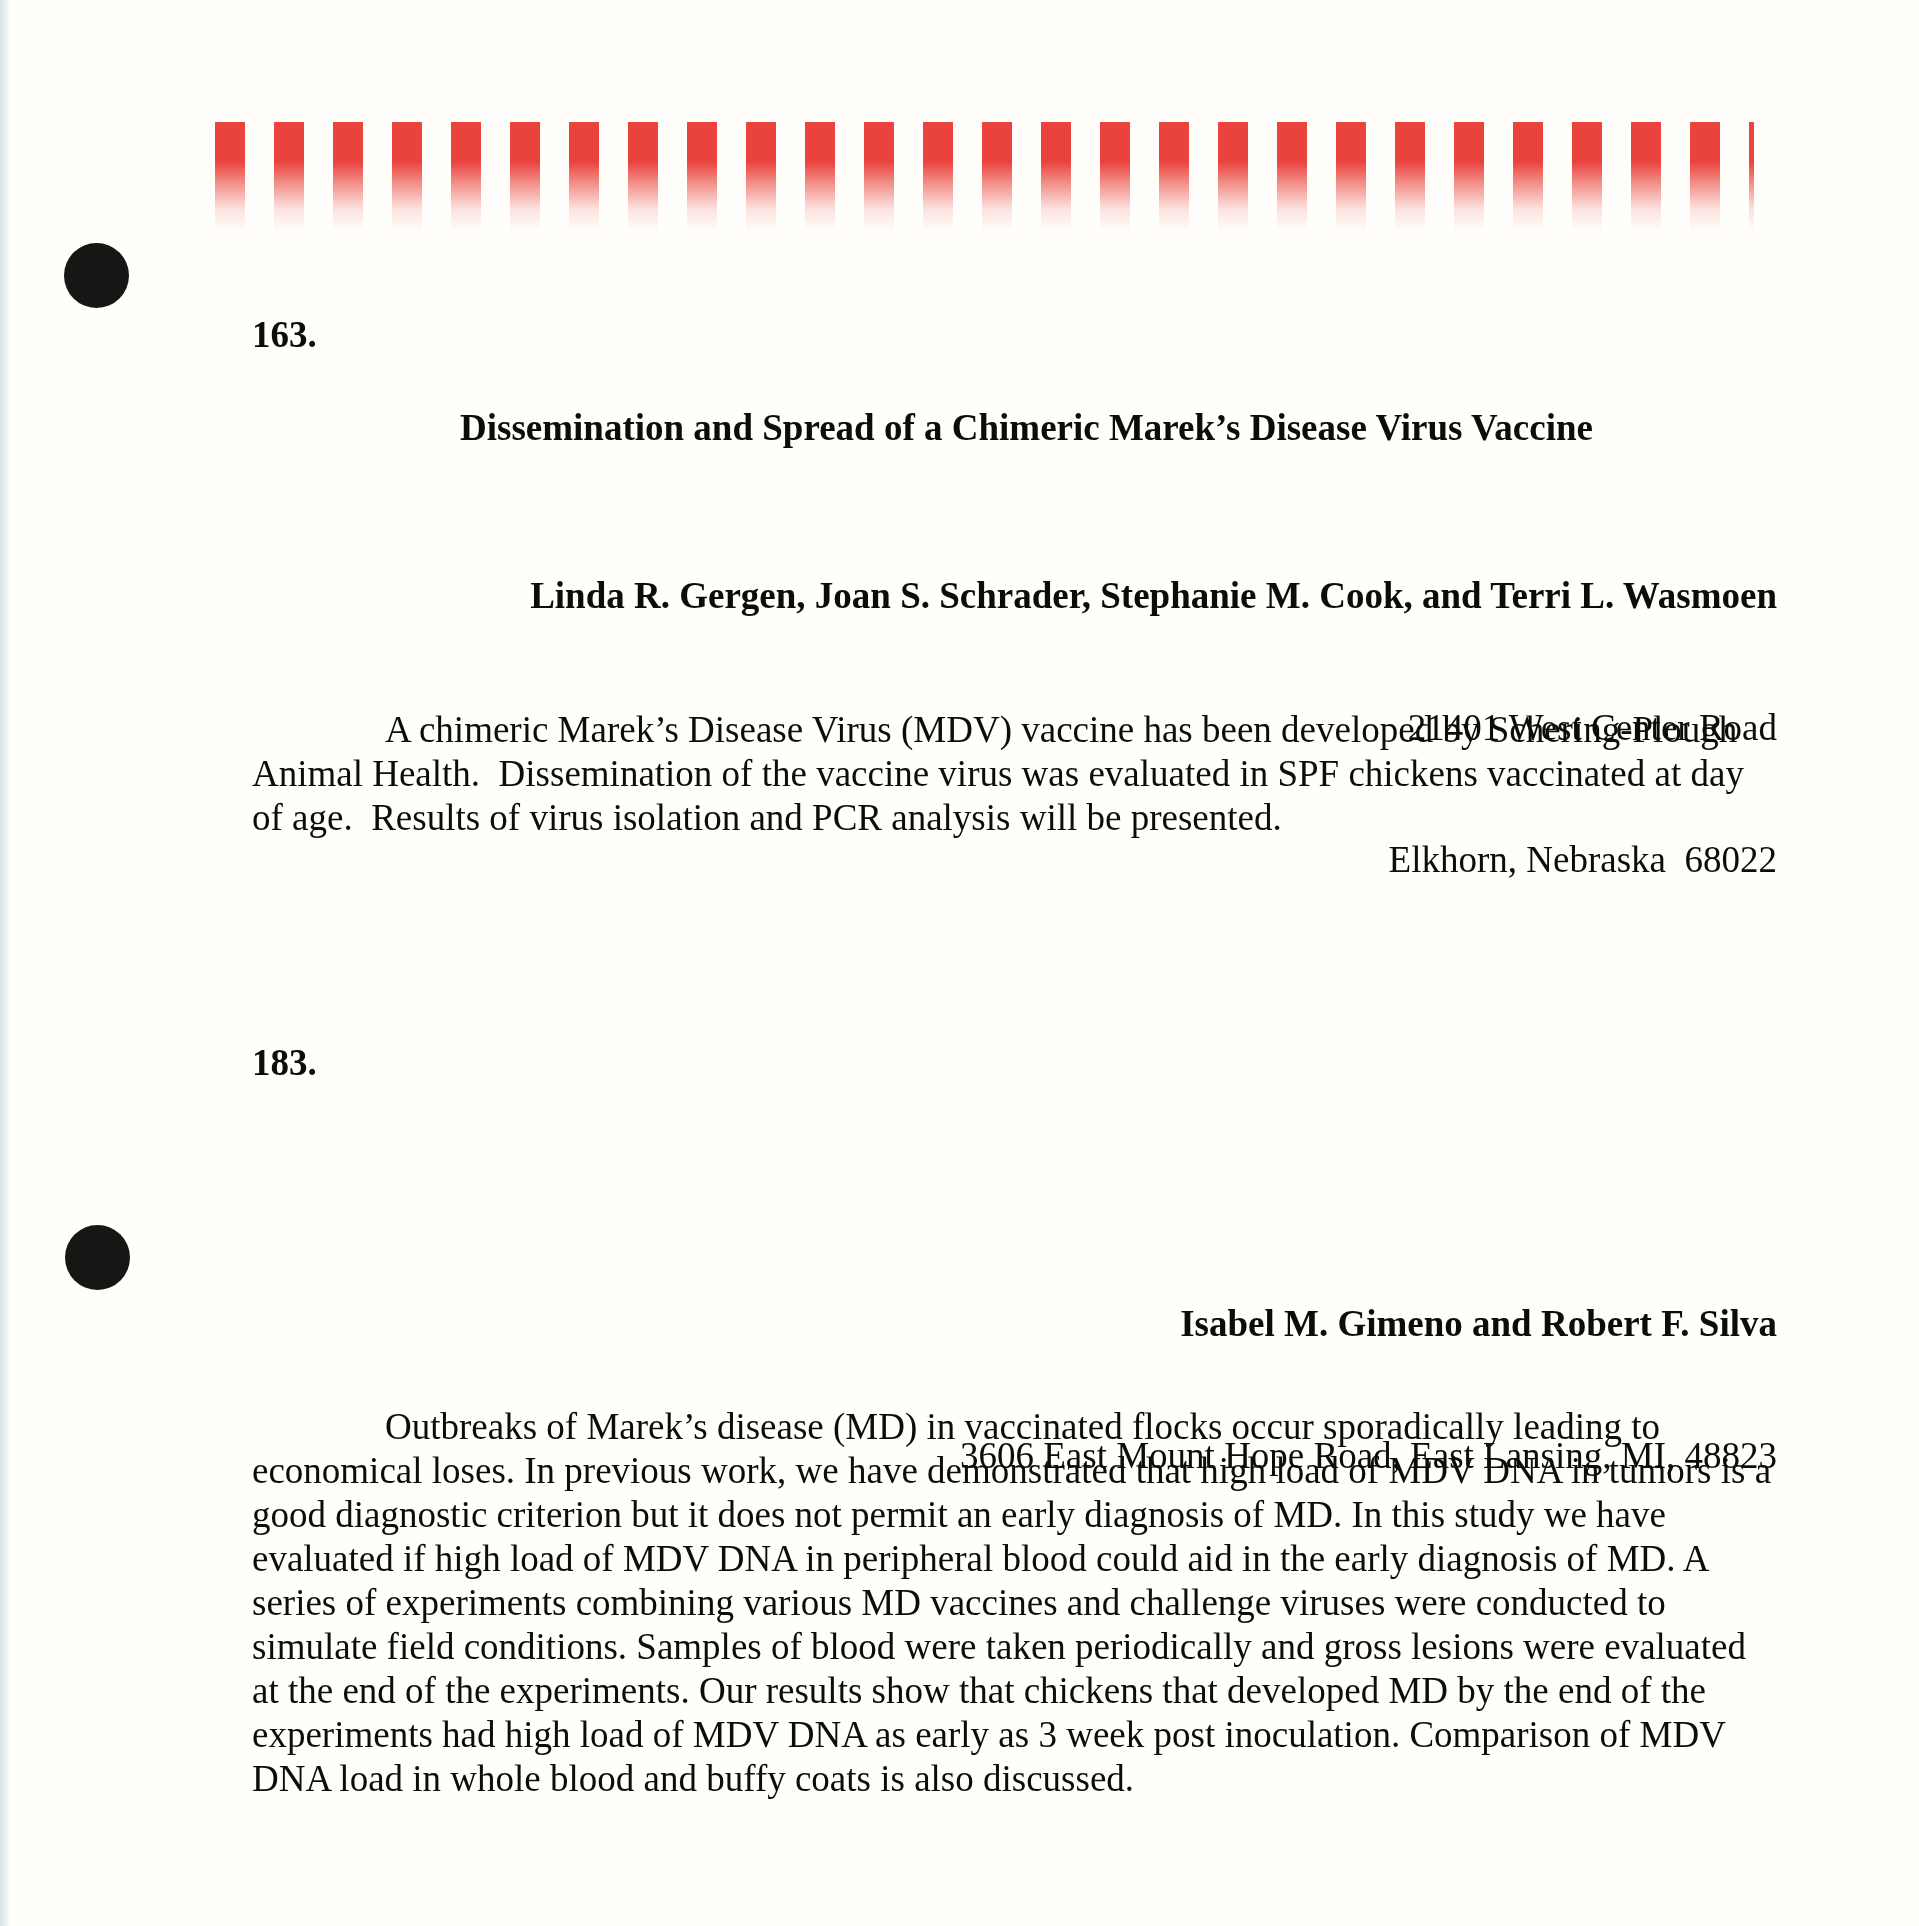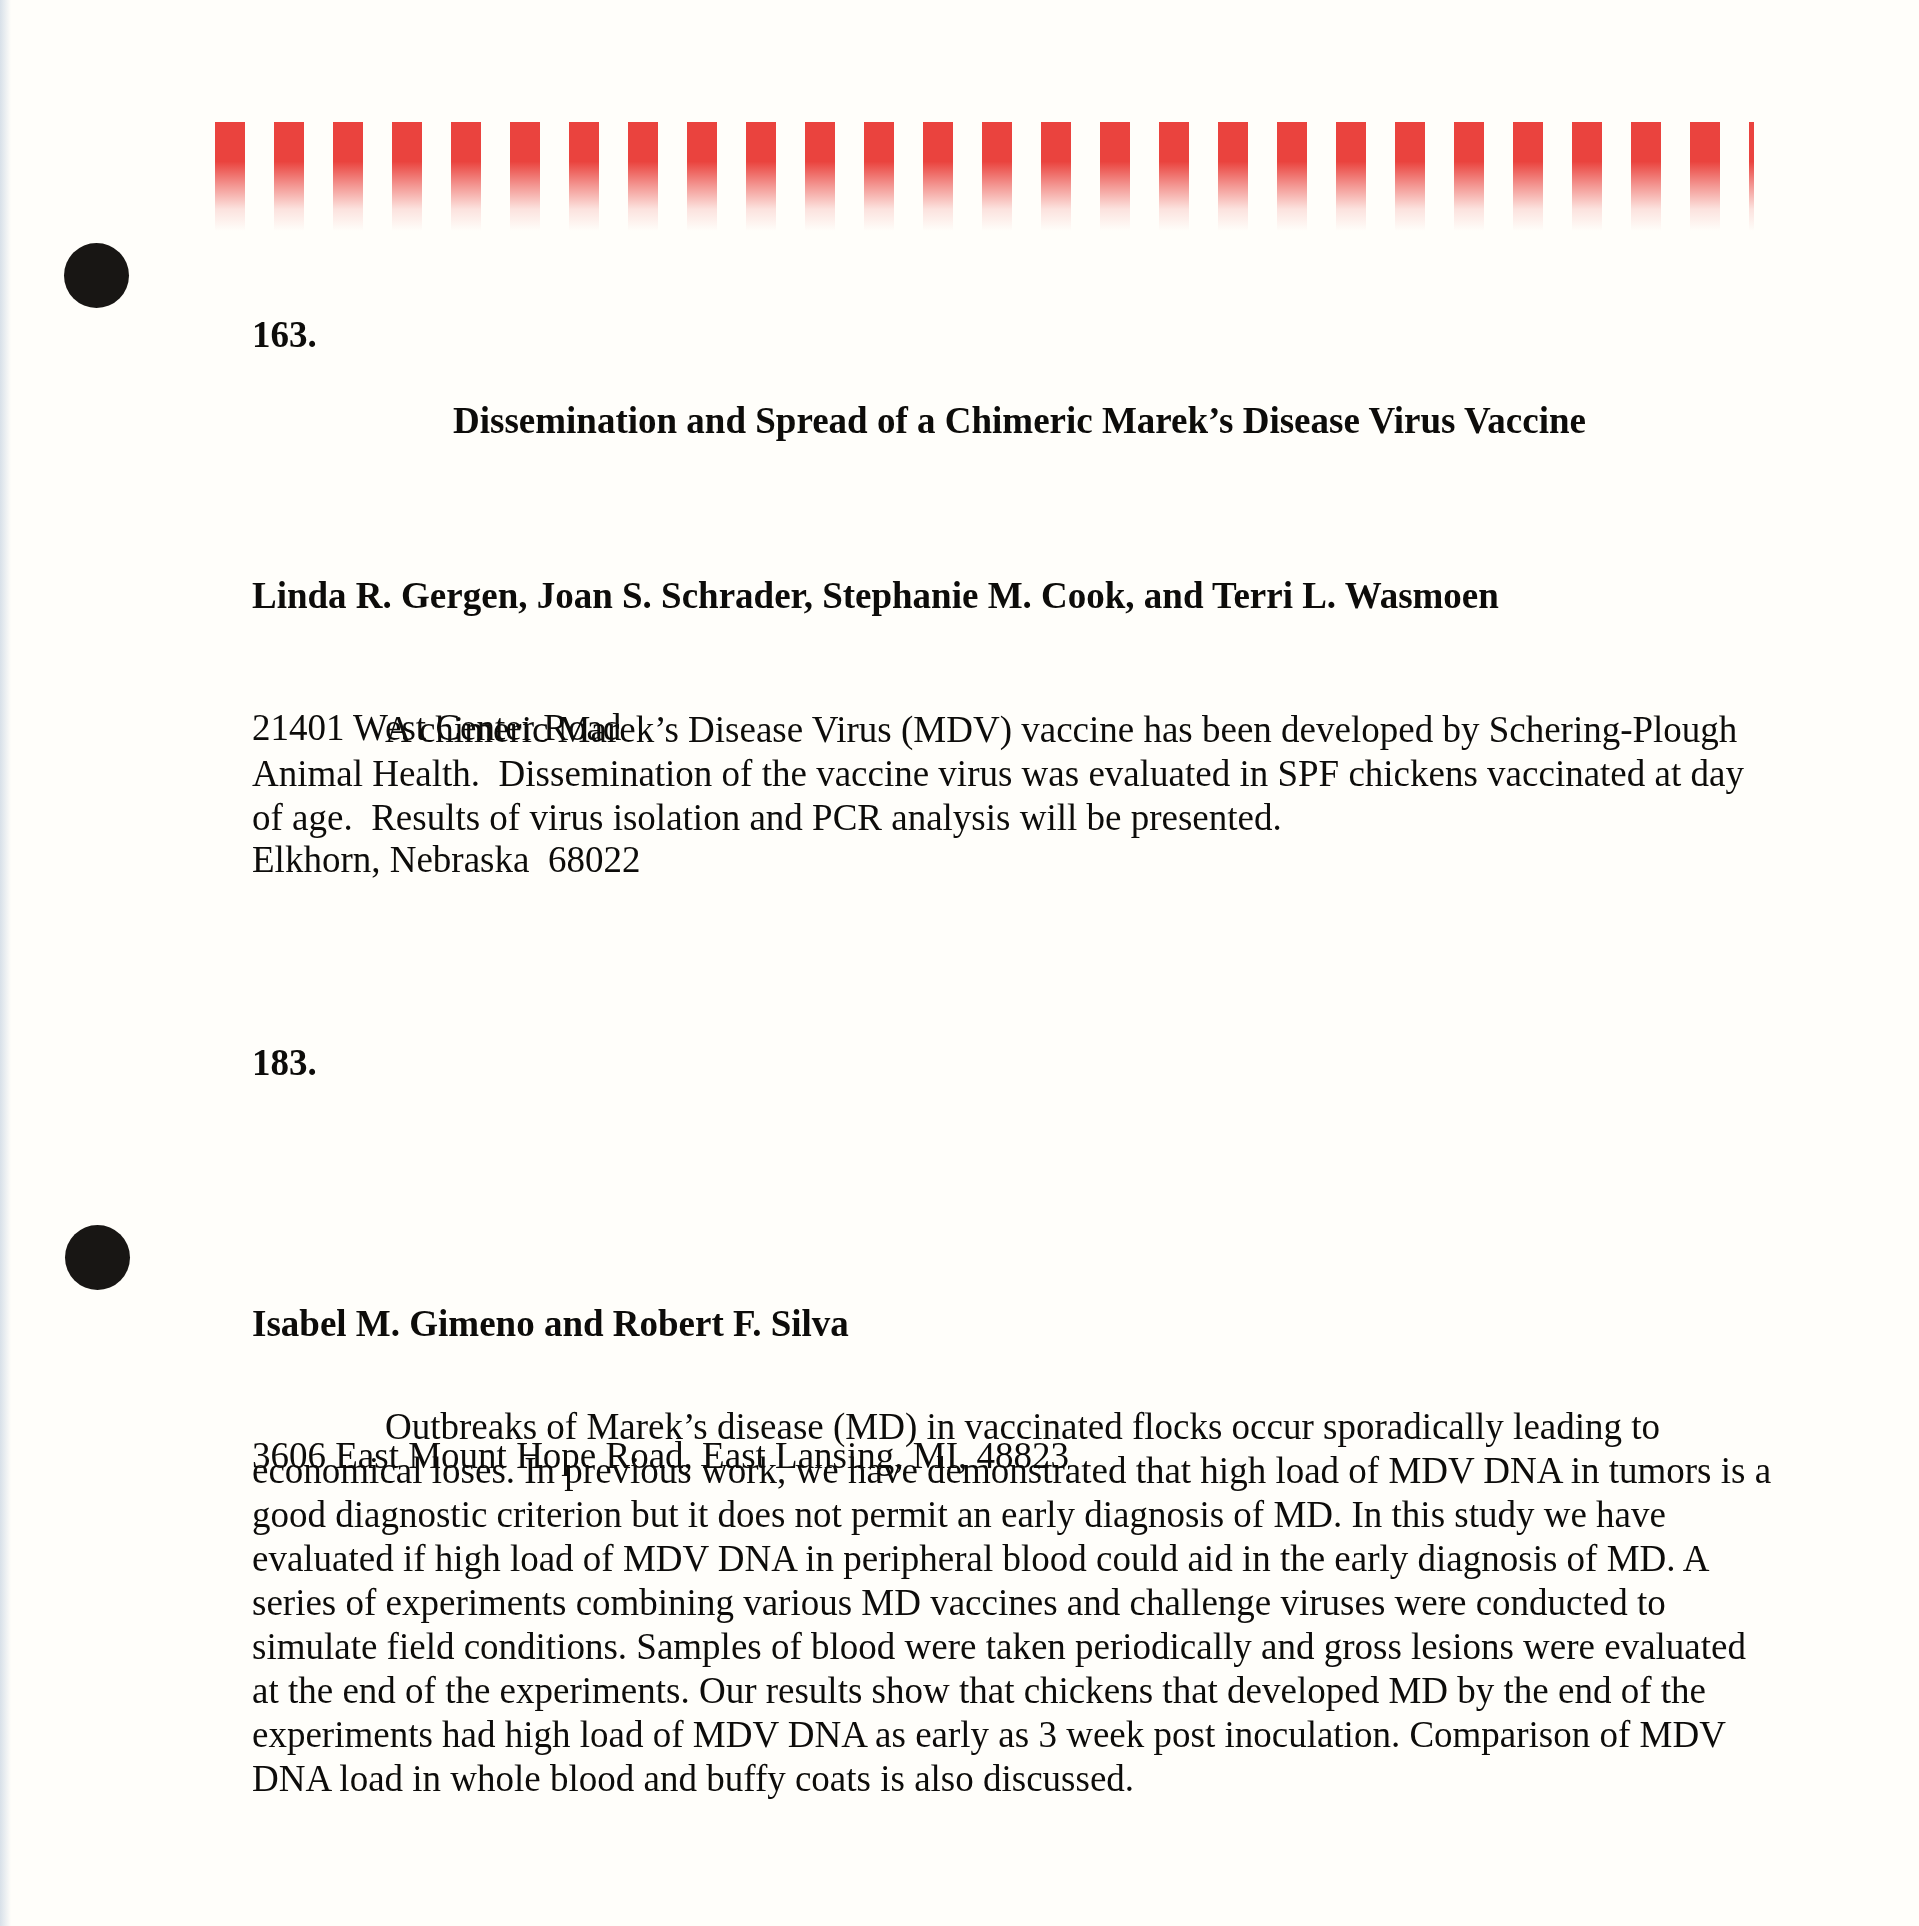--- a/index.html
+++ b/index.html
@@ -82,31 +82,31 @@
   .abs-number {
     position: absolute;
     left: 0;
     font-weight: 700;
     font-size: 37px;
   }
   .abs-title {
     position: absolute;
     left: 0;
     width: 100%;
-    margin: 5px;
+    margin: 12px;
     text-align: center;
     font-weight: 700;
     font-size: 37px;
     line-height: 44px;
   }
   .abs-head {
     position: absolute;
     left: 0;
     width: 100%;
-    text-align: left;
+    text-align: right;
     line-height: 44px;
     white-space: pre-wrap;
   }
   .abs-head .authors {
     font-weight: 700;
   }
   .abs-body {
     position: absolute;
     left: 0;
     width: 100%;

